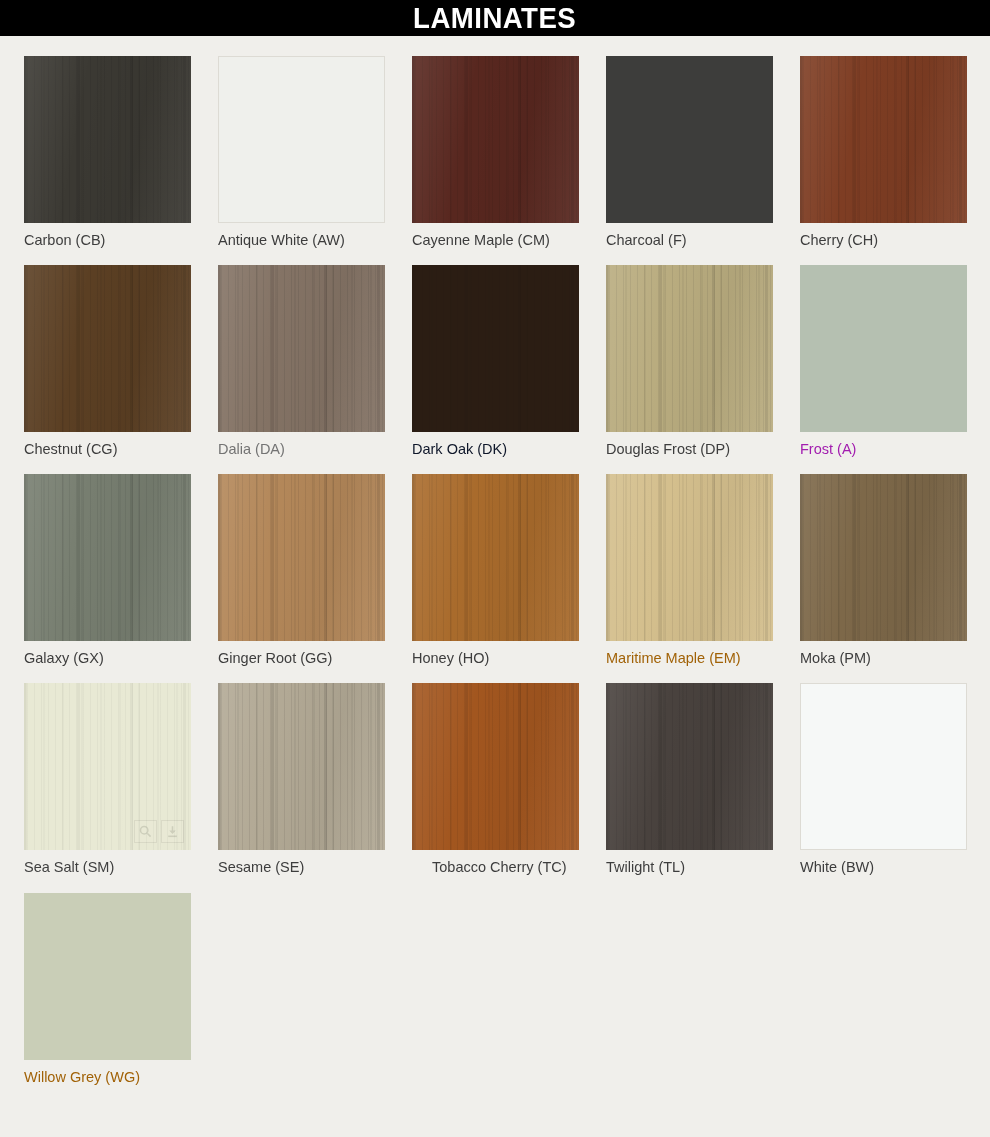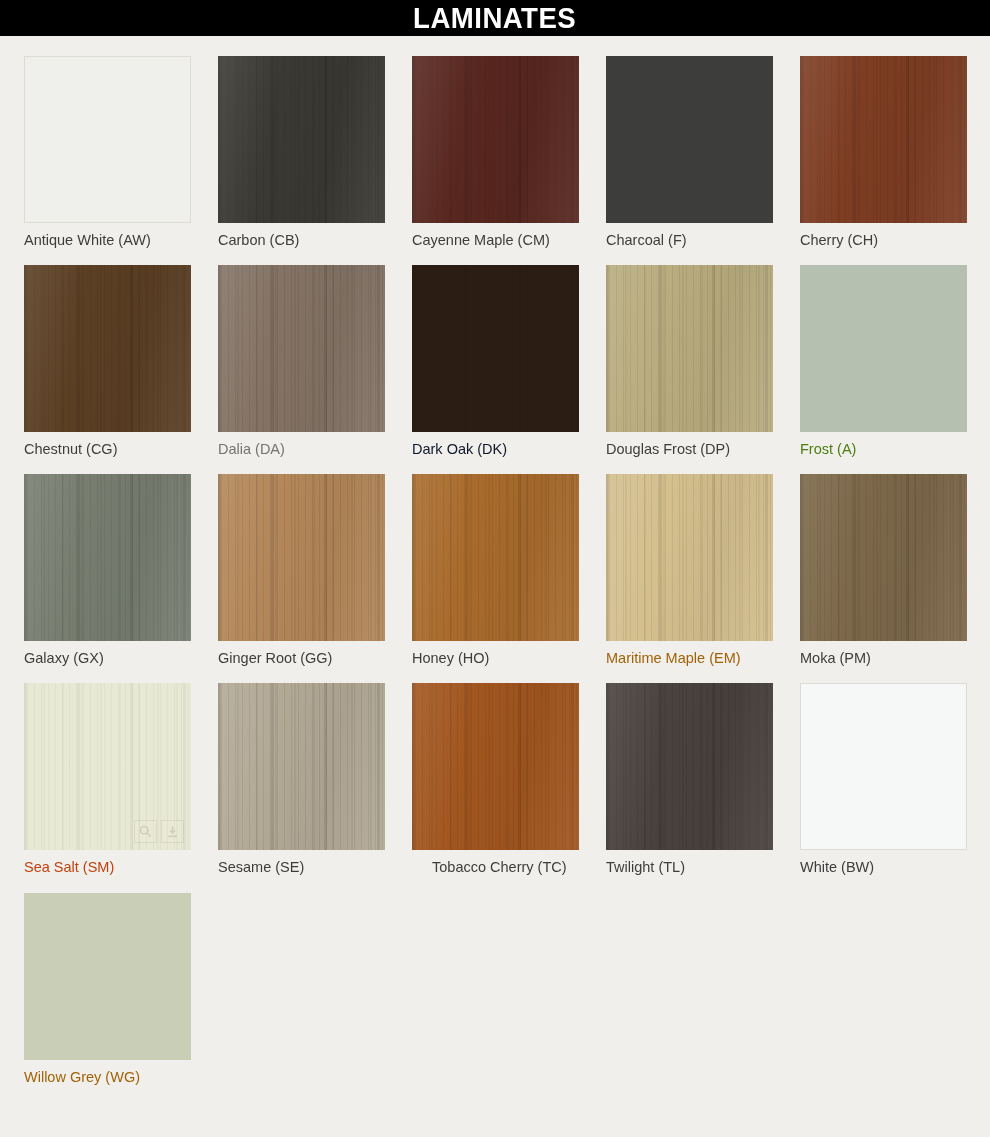--- a/index.html
+++ b/index.html
@@ -130,60 +130,60 @@
 </style>
 </head>
 <body style="background: rgb(240, 239, 235);">
 
 <div id="page-header" style="background: rgb(0, 0, 0);">
   <div class="title" style="color: rgb(255, 255, 255);">LAMINATES</div>
 </div>
 
 <div id="swatch-grid">
     <div class="swatch-card">
+      <div class="swatch-thumb" style="background-color: rgb(59, 57, 51);">
+        <div class="grain "></div>
+        <div class="sheen"></div>
+        <div class="thumb-actions">
+          <div class="thumb-action" title="Zoom">
+            <svg width="13" height="13" viewBox="0 0 13 13">
+              <circle cx="5.2" cy="5.2" r="3.7" fill="none" stroke="#4a4a40" stroke-width="1.5"></circle>
+              <line x1="8.2" y1="8.2" x2="11.6" y2="11.6" stroke="#4a4a40" stroke-width="1.6"></line>
+            </svg>
+          </div>
+          <div class="thumb-action" title="Download">
+            <svg width="13" height="13" viewBox="0 0 13 13">
+              <line x1="6.5" y1="1.2" x2="6.5" y2="8.0" stroke="#4a4a40" stroke-width="1.6"></line>
+              <path d="M3.2 5.6 L6.5 9.0 L9.8 5.6 Z" fill="#4a4a40"></path>
+              <line x1="2.2" y1="11.3" x2="10.8" y2="11.3" stroke="#4a4a40" stroke-width="1.6"></line>
+            </svg>
+          </div>
+        </div>
+      </div>
+      <div class="swatch-label" style="color: rgb(61, 61, 61);">Carbon (CB)</div>
+    </div>
+    <div class="swatch-card">
       <div class="swatch-thumb bordered" style="background-color: rgb(239, 240, 236);">
         <div class="thumb-actions">
           <div class="thumb-action" title="Zoom">
             <svg width="13" height="13" viewBox="0 0 13 13">
               <circle cx="5.2" cy="5.2" r="3.7" fill="none" stroke="#4a4a40" stroke-width="1.5"></circle>
               <line x1="8.2" y1="8.2" x2="11.6" y2="11.6" stroke="#4a4a40" stroke-width="1.6"></line>
             </svg>
           </div>
           <div class="thumb-action" title="Download">
             <svg width="13" height="13" viewBox="0 0 13 13">
               <line x1="6.5" y1="1.2" x2="6.5" y2="8.0" stroke="#4a4a40" stroke-width="1.6"></line>
               <path d="M3.2 5.6 L6.5 9.0 L9.8 5.6 Z" fill="#4a4a40"></path>
               <line x1="2.2" y1="11.3" x2="10.8" y2="11.3" stroke="#4a4a40" stroke-width="1.6"></line>
             </svg>
           </div>
         </div>
       </div>
       <div class="swatch-label" style="color: rgb(61, 61, 61);">Antique White (AW)</div>
-    </div>
-    <div class="swatch-card">
-      <div class="swatch-thumb" style="background-color: rgb(59, 57, 51);">
-        <div class="grain "></div>
-        <div class="sheen"></div>
-        <div class="thumb-actions">
-          <div class="thumb-action" title="Zoom">
-            <svg width="13" height="13" viewBox="0 0 13 13">
-              <circle cx="5.2" cy="5.2" r="3.7" fill="none" stroke="#4a4a40" stroke-width="1.5"></circle>
-              <line x1="8.2" y1="8.2" x2="11.6" y2="11.6" stroke="#4a4a40" stroke-width="1.6"></line>
-            </svg>
-          </div>
-          <div class="thumb-action" title="Download">
-            <svg width="13" height="13" viewBox="0 0 13 13">
-              <line x1="6.5" y1="1.2" x2="6.5" y2="8.0" stroke="#4a4a40" stroke-width="1.6"></line>
-              <path d="M3.2 5.6 L6.5 9.0 L9.8 5.6 Z" fill="#4a4a40"></path>
-              <line x1="2.2" y1="11.3" x2="10.8" y2="11.3" stroke="#4a4a40" stroke-width="1.6"></line>
-            </svg>
-          </div>
-        </div>
-      </div>
-      <div class="swatch-label" style="color: rgb(61, 61, 61);">Carbon (CB)</div>
     </div>
     <div class="swatch-card">
       <div class="swatch-thumb" style="background-color: rgb(88, 39, 31);">
         <div class="grain "></div>
         <div class="sheen"></div>
         <div class="thumb-actions">
           <div class="thumb-action" title="Zoom">
             <svg width="13" height="13" viewBox="0 0 13 13">
               <circle cx="5.2" cy="5.2" r="3.7" fill="none" stroke="#4a4a40" stroke-width="1.5"></circle>
               <line x1="8.2" y1="8.2" x2="11.6" y2="11.6" stroke="#4a4a40" stroke-width="1.6"></line>
@@ -340,21 +340,21 @@
           </div>
           <div class="thumb-action" title="Download">
             <svg width="13" height="13" viewBox="0 0 13 13">
               <line x1="6.5" y1="1.2" x2="6.5" y2="8.0" stroke="#4a4a40" stroke-width="1.6"></line>
               <path d="M3.2 5.6 L6.5 9.0 L9.8 5.6 Z" fill="#4a4a40"></path>
               <line x1="2.2" y1="11.3" x2="10.8" y2="11.3" stroke="#4a4a40" stroke-width="1.6"></line>
             </svg>
           </div>
         </div>
       </div>
-      <div class="swatch-label" style="color: #4d7c0f;">Frost (A)</div>
+      <div class="swatch-label" style="color: #a21caf;">Frost (A)</div>
     </div>
     <div class="swatch-card">
       <div class="swatch-thumb" style="background-color: rgb(119, 126, 112);">
         <div class="grain "></div>
         <div class="sheen"></div>
         <div class="thumb-actions">
           <div class="thumb-action" title="Zoom">
             <svg width="13" height="13" viewBox="0 0 13 13">
               <circle cx="5.2" cy="5.2" r="3.7" fill="none" stroke="#4a4a40" stroke-width="1.5"></circle>
               <line x1="8.2" y1="8.2" x2="11.6" y2="11.6" stroke="#4a4a40" stroke-width="1.6"></line>
@@ -471,21 +471,21 @@
           </div>
           <div class="thumb-action" title="Download">
             <svg width="13" height="13" viewBox="0 0 13 13">
               <line x1="6.5" y1="1.2" x2="6.5" y2="8.0" stroke="#4a4a40" stroke-width="1.6"></line>
               <path d="M3.2 5.6 L6.5 9.0 L9.8 5.6 Z" fill="#4a4a40"></path>
               <line x1="2.2" y1="11.3" x2="10.8" y2="11.3" stroke="#4a4a40" stroke-width="1.6"></line>
             </svg>
           </div>
         </div>
       </div>
-      <div class="swatch-label" style="color: #c2410c;">Sea Salt (SM)</div>
+      <div class="swatch-label" style="color: #404040;">Sea Salt (SM)</div>
     </div>
     <div class="swatch-card">
       <div class="swatch-thumb" style="background-color: rgb(178, 169, 149);">
         <div class="grain strong"></div>
         <div class="sheen"></div>
         <div class="thumb-actions">
           <div class="thumb-action" title="Zoom">
             <svg width="13" height="13" viewBox="0 0 13 13">
               <circle cx="5.2" cy="5.2" r="3.7" fill="none" stroke="#4a4a40" stroke-width="1.5"></circle>
               <line x1="8.2" y1="8.2" x2="11.6" y2="11.6" stroke="#4a4a40" stroke-width="1.6"></line>

